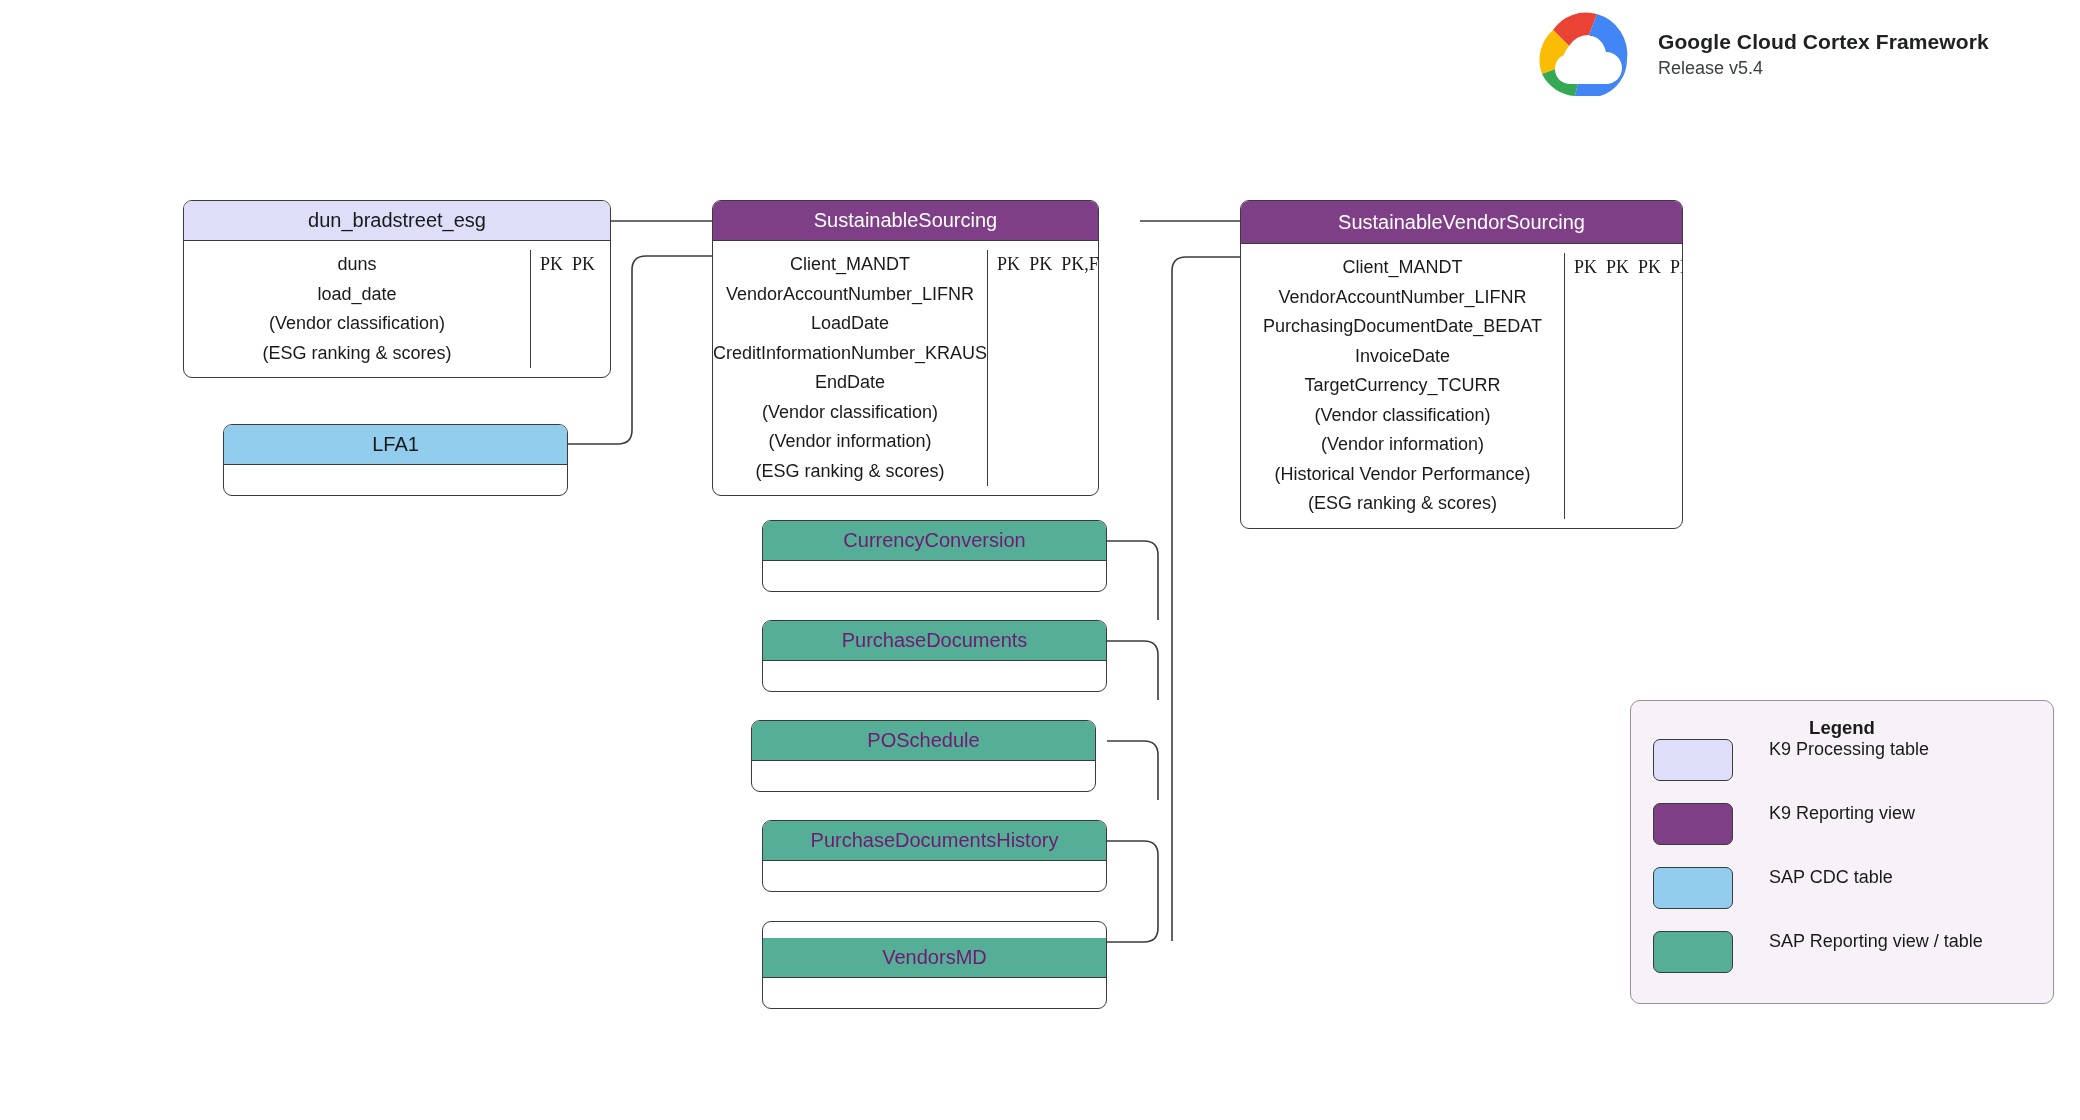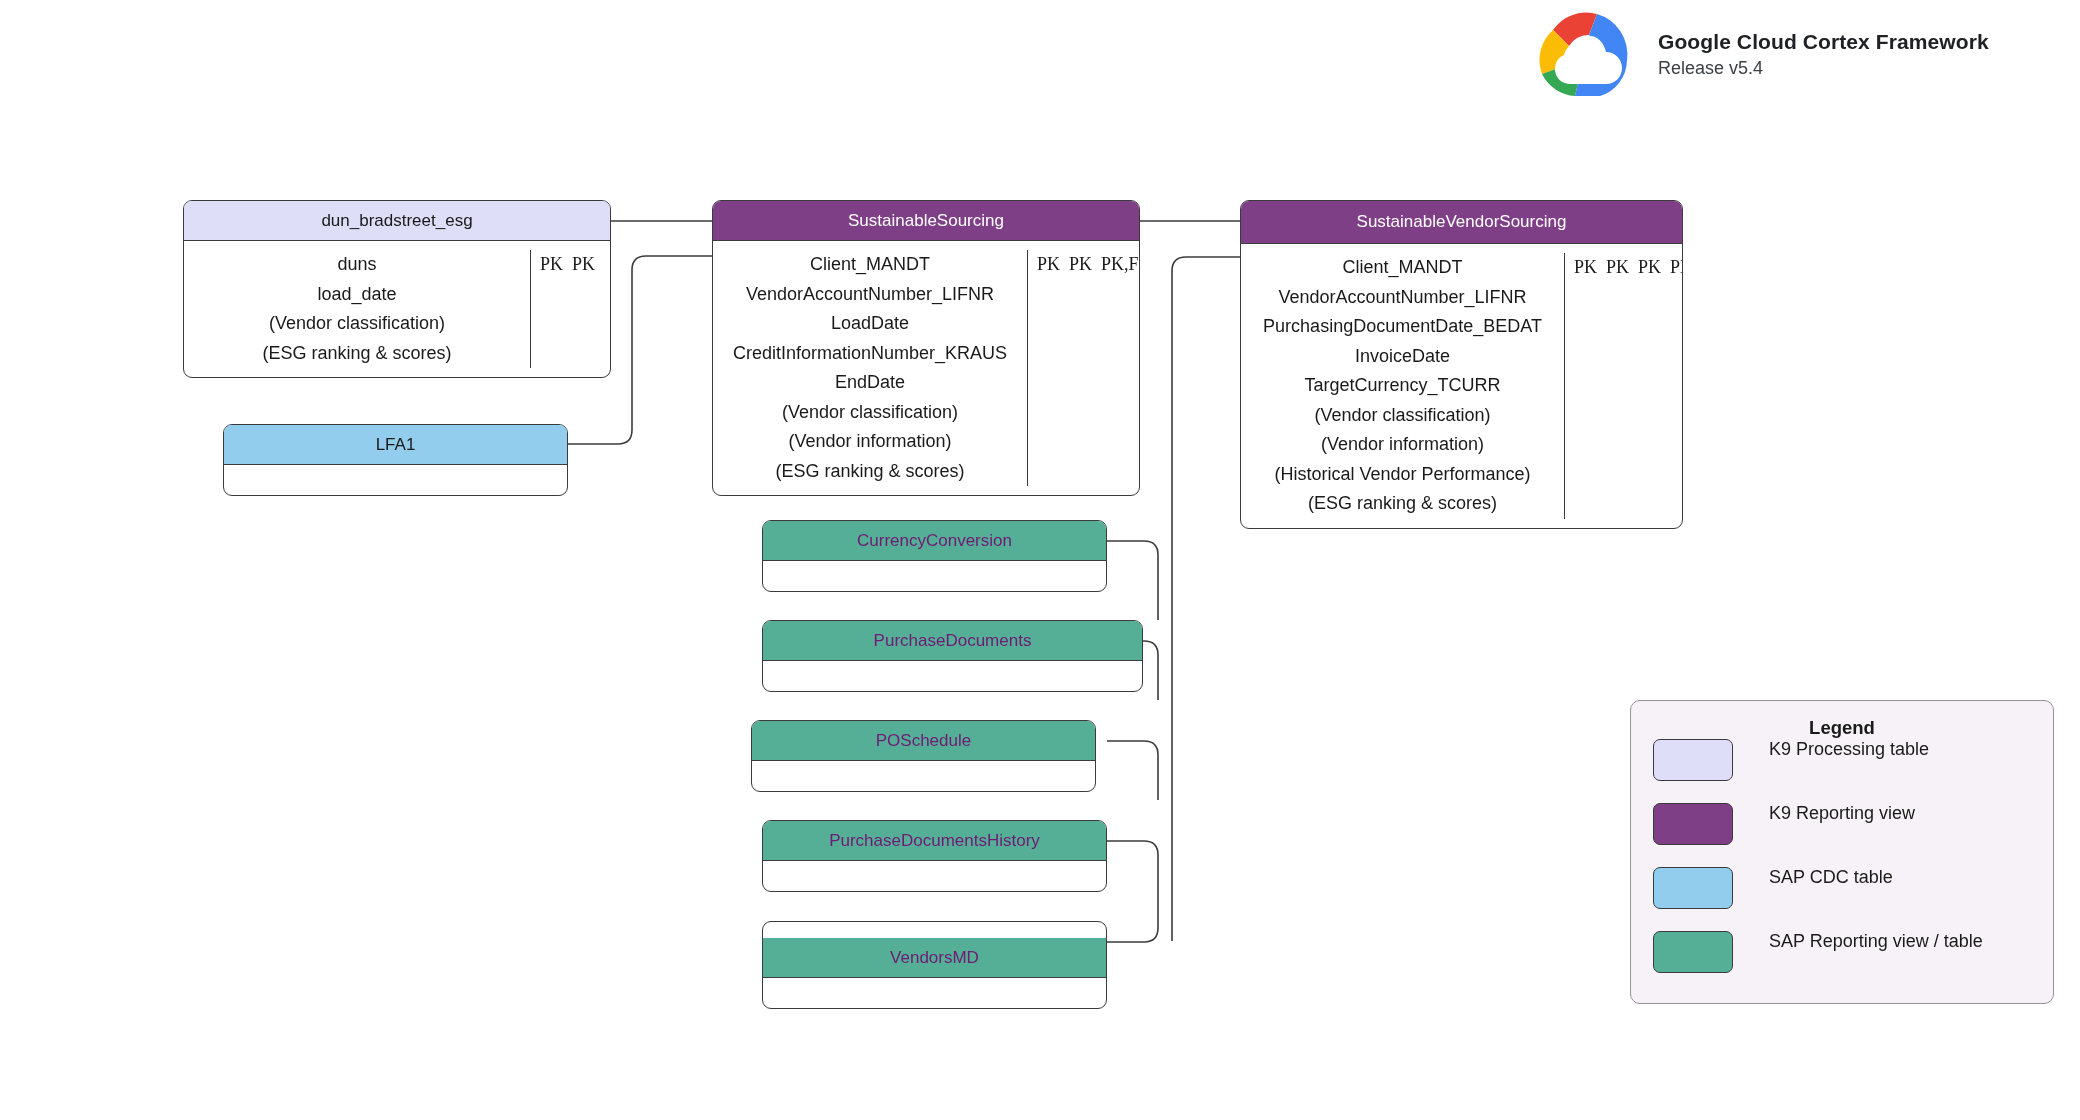--- a/index.html
+++ b/index.html
@@ -17,21 +17,21 @@
 
   
   .brand{position:absolute;left:1530px;top:8px;display:flex;align-items:center;gap:18px;}
   .brand-logo{width:110px;height:92px;flex:0 0 auto;}
   .brand-text{display:flex;flex-direction:column;justify-content:center;}
   .brand-title{font-size:21px;font-weight:bold;color:#202124;letter-spacing:.1px;line-height:1.35;}
   .brand-sub{font-size:18px;color:#3c4043;line-height:1.35;}
 
   
   .entity{position:absolute;border:1.6px solid #3b3b3b;border-radius:9px;background:#ffffff;box-sizing:border-box;overflow:hidden;}
-  .ent-head{font-size:17px;text-align:left;box-sizing:border-box;display:flex;align-items:center;justify-content:center;border-bottom:1.6px solid #3b3b3b;}
+  .ent-head{font-size:20px;text-align:left;box-sizing:border-box;display:flex;align-items:center;justify-content:center;border-bottom:1.6px solid #3b3b3b;}
   .ent-body{display:flex;box-sizing:border-box;}
   .col-fields{flex:1 1 auto;display:flex;flex-direction:column;}
   .col-keys{flex:0 0 auto;border-left:1.6px solid #3b3b3b;display:flex;flex-direction:row;box-sizing:border-box;font-family:Liberation Serif, serif;}
   .field{font-size:18px;text-align:center;line-height:24px;height:24px;white-space:nowrap;}
   .keycell{font-size:18px;line-height:24px;height:24px;padding-left:9px;white-space:nowrap;}
   .ent-body.empty{height:30px;}
 
   .type-k9table .ent-head{background:#DEDEF8;color:#1a1a1a;}
   .type-k9view  .ent-head{background:#7E3F87;color:#ffffff;}
   .type-sapcdc  .ent-head{background:#92CDEE;color:#1a1a1a;}
@@ -93,21 +93,21 @@
             <div class="field" style="height: 29.5px; line-height: 29.5px;">(ESG ranking &amp; scores)</div>
           </div>
           <div class="col-keys" style="width: 80px; gap: 0px;">
             <div class="keycell" style="height: 29.5px; line-height: 29.5px;">PK</div>
             <div class="keycell" style="height: 29.5px; line-height: 29.5px;">PK</div>
             <div class="keycell" style="height: 29.5px; line-height: 29.5px;"></div>
             <div class="keycell" style="height: 29.5px; line-height: 29.5px;"></div>
           </div>
         </div>
       </div>
-      <div class="entity type-k9view" style="left: 712px; top: 200px; width: 428px; border-radius: 9px;">
+      <div class="entity type-k9view" style="left: 712px; top: 200px; width: 387px; border-radius: 9px;">
         <div class="ent-head" style="height: 40px;">SustainableSourcing</div>
         <div class="ent-body" style="padding: 9px 0px;">
           <div class="col-fields" style="gap: 0px;">
             <div class="field" style="height: 29.5px; line-height: 29.5px;">Client_MANDT</div>
             <div class="field" style="height: 29.5px; line-height: 29.5px;">VendorAccountNumber_LIFNR</div>
             <div class="field" style="height: 29.5px; line-height: 29.5px;">LoadDate</div>
             <div class="field" style="height: 29.5px; line-height: 29.5px;">CreditInformationNumber_KRAUS</div>
             <div class="field" style="height: 29.5px; line-height: 29.5px;">EndDate</div>
             <div class="field" style="height: 29.5px; line-height: 29.5px;">(Vendor classification)</div>
             <div class="field" style="height: 29.5px; line-height: 29.5px;">(Vendor information)</div>
@@ -157,21 +157,21 @@
         <div class="ent-body empty">
           <div class="col-fields"></div>
         </div>
       </div>
       <div class="entity type-sapview" style="left: 762px; top: 520px; width: 345px;">
         <div class="ent-head" style="height: 40px;">CurrencyConversion</div>
         <div class="ent-body empty">
           <div class="col-fields"></div>
         </div>
       </div>
-      <div class="entity type-sapview" style="left: 762px; top: 620px; width: 381px;">
+      <div class="entity type-sapview" style="left: 762px; top: 620px; width: 345px;">
         <div class="ent-head" style="height: 40px;">PurchaseDocuments</div>
         <div class="ent-body empty">
           <div class="col-fields"></div>
         </div>
       </div>
       <div class="entity type-sapview" style="left: 751px; top: 720px; width: 345px;">
         <div class="ent-head" style="height: 40px;">POSchedule</div>
         <div class="ent-body empty">
           <div class="col-fields"></div>
         </div>

